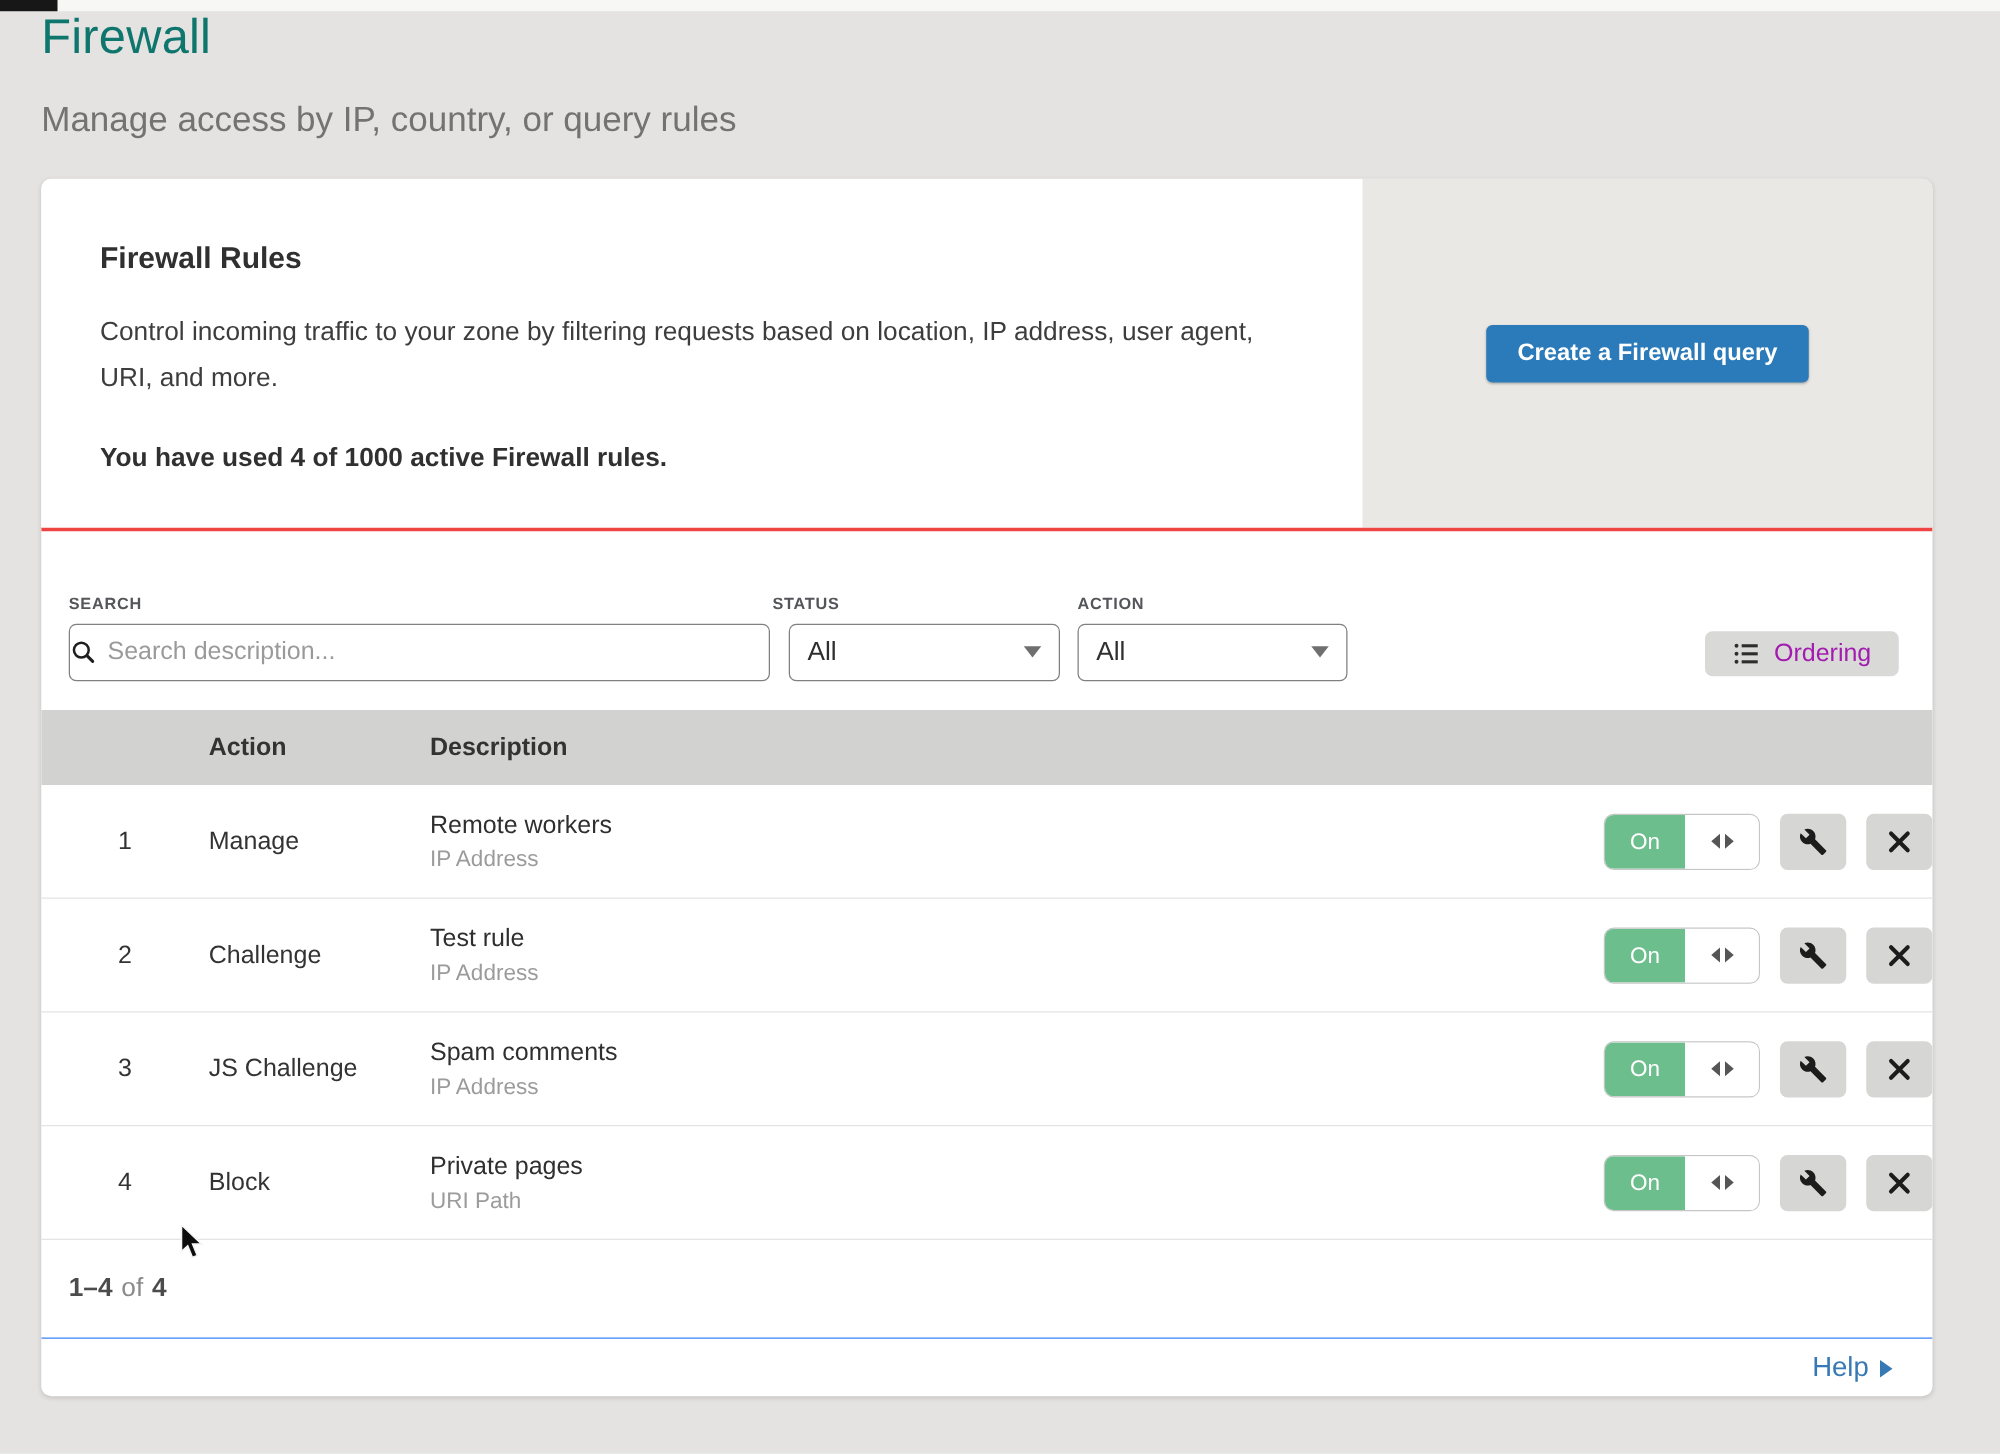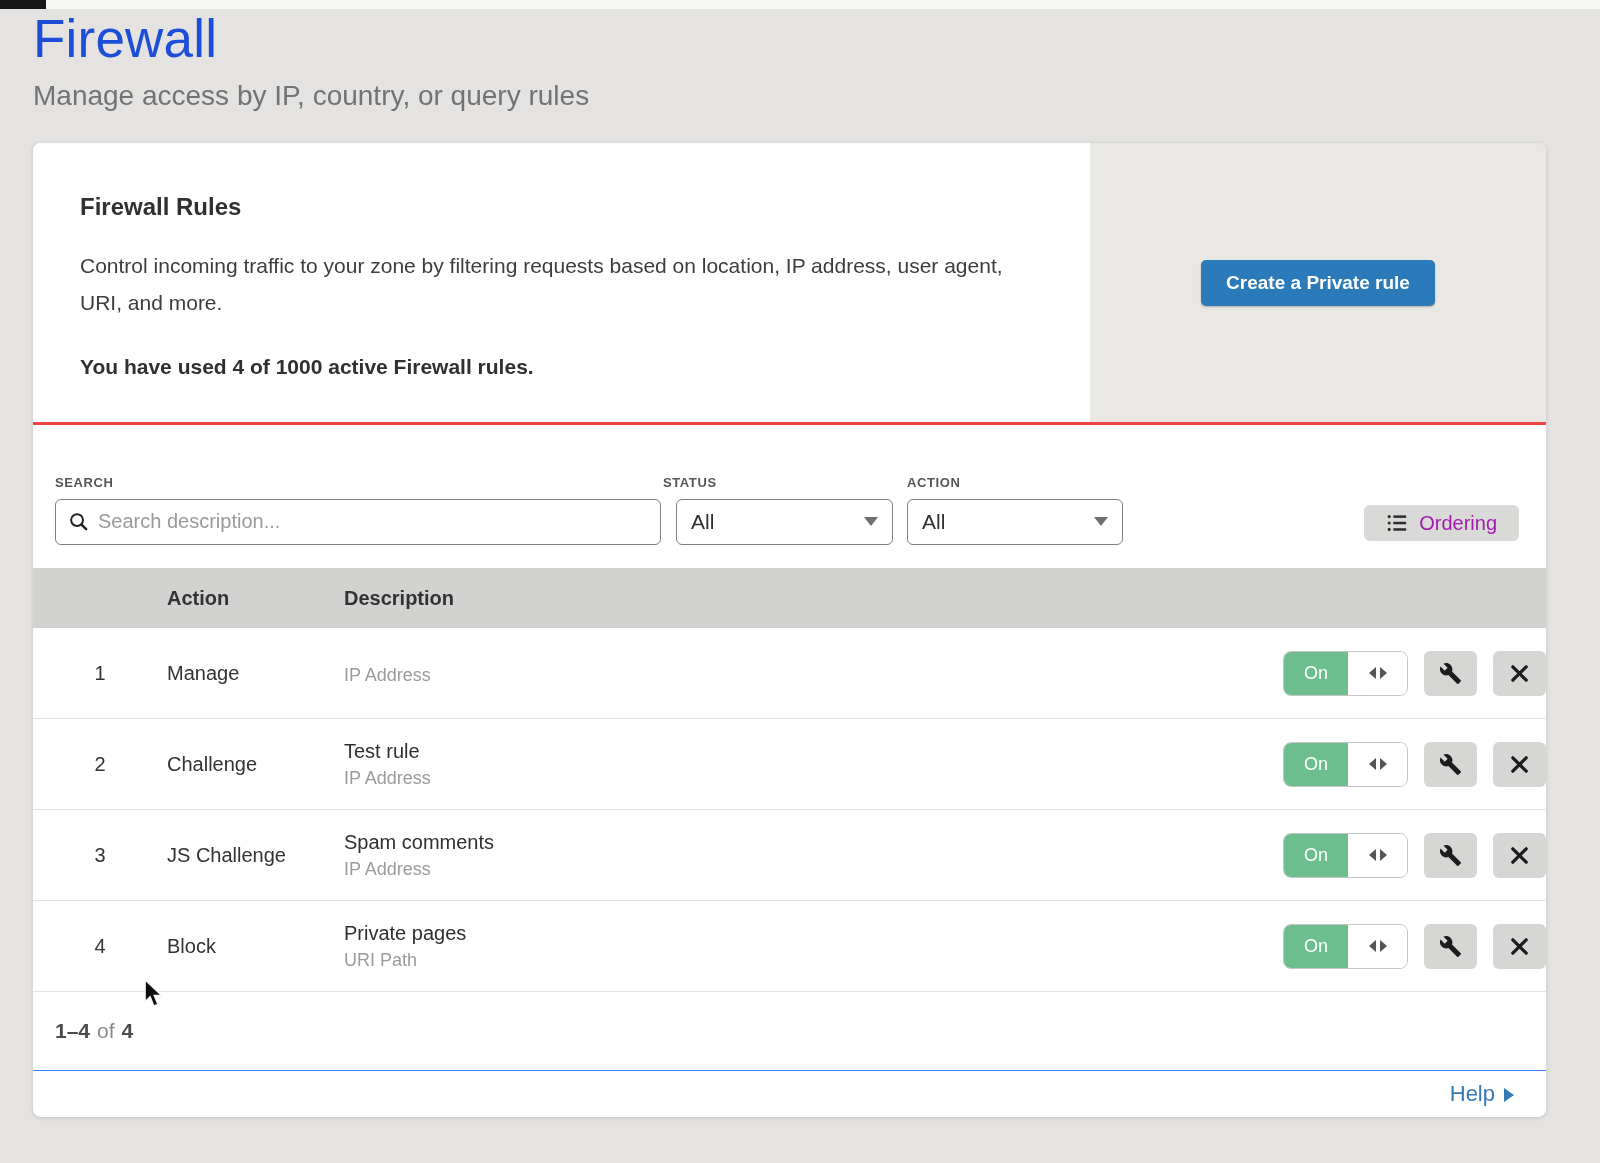--- a/index.html
+++ b/index.html
@@ -9,21 +9,21 @@
     background:#e4e3e1;
     position:relative;
     overflow:hidden;
     color:#333;
   }
   .top-strip { position:absolute; top:0; left:0; width:1600px; height:9px; background:#f7f7f5; }
   .top-strip-dark { position:absolute; top:0; left:0; width:46px; height:9px; background:#171717; }
 
   .page-title {
     position:absolute; left:33px; top:8px;
-    font-size:53px; font-weight:500; color:#1d4ed8; letter-spacing:0.2px;text-align:center;
+    font-size:39px; font-weight:500; color:#0f766e; letter-spacing:0.2px;text-align:center;
   }
   .page-subtitle {
     position:absolute; left:33px; top:80px;
     font-size:28px; font-weight:400; color:#737373;
   }
 
   .card {
     position:absolute; left:33px; top:143px; width:1513px;
     background:#ffffff; border-radius:8px;
     box-shadow:0 1px 4px rgba(0,0,0,0.14);
@@ -48,22 +48,22 @@
   }
 
   
   .filters { display:flex; align-items:center; padding:26px 27px 0 22px; height:143px; }
   .filter-group { display:flex; flex-direction:column; }
   .filter-label {
     font-size:13px; font-weight:700; letter-spacing:0.6px;
     color:#55565a; margin-bottom:9px;
   }
   .search-box {
-    width:606px; height:46px; border:1px solid #808080; border-radius:6px;
-    display:flex; align-items:center; padding:0 12px; background:#fff;
+    width:561px; height:46px; border:1px solid #808080; border-radius:6px;
+    display:flex; align-items:center; padding:0 0; background:#fff;
   }
   .search-box input {
     border:none; outline:none; flex:1; font-size:20px; color:#333;
     font-family:"Liberation Sans", sans-serif; margin-left:9px; background:transparent;
   }
   .search-box input::placeholder { color:#9a9a9a; }
   .select-box {
     height:46px; border:1px solid #808080; border-radius:6px; background:#fff;
     display:flex; align-items:center; justify-content:space-between;
     padding:0 14px; font-size:21px; color:#2f2f2f; cursor:pointer;
@@ -149,21 +149,21 @@
 
 <div class="card">
 
   <div class="card-header">
     <div class="header-left">
       <div class="panel-title">Firewall Rules</div>
       <div class="panel-desc">Control incoming traffic to your zone by filtering requests based on location, IP address, user agent, URI, and more.</div>
       <div class="panel-usage">You have used 4 of 1000 active Firewall rules.</div>
     </div>
     <div class="header-right">
-      <button class="create-btn">Create a Private rule</button>
+      <button class="create-btn">Create a Firewall query</button>
     </div>
   </div>
 
   <div class="filters">
     <div class="filter-group">
       <div class="filter-label">SEARCH</div>
       <div class="search-box">
         <span style="display:flex;">
           <svg width="21" height="21" viewBox="0 0 22 22">
             <circle cx="9.5" cy="9.5" r="6.2" fill="none" stroke="#1f1f1f" stroke-width="2.1"></circle>
@@ -208,20 +208,21 @@
   <div class="table-header">
     <div class="col-num"></div>
     <div class="col-action">Action</div>
     <div class="col-desc">Description</div>
   </div>
 
   <div class="rule-row">
     <div class="rule-num">1</div>
     <div class="rule-action">Manage</div>
     <div class="rule-desc">
+      <div class="rule-desc-title">Remote workers</div>
       <div class="rule-desc-field">IP Address</div>
     </div>
     <div class="rule-controls">
       <div class="toggle">
         <div class="toggle-on">On</div>
         <div class="toggle-drag">
           <span class="tri-left"></span>
           <span class="tri-right"></span>
         </div>
       </div>

